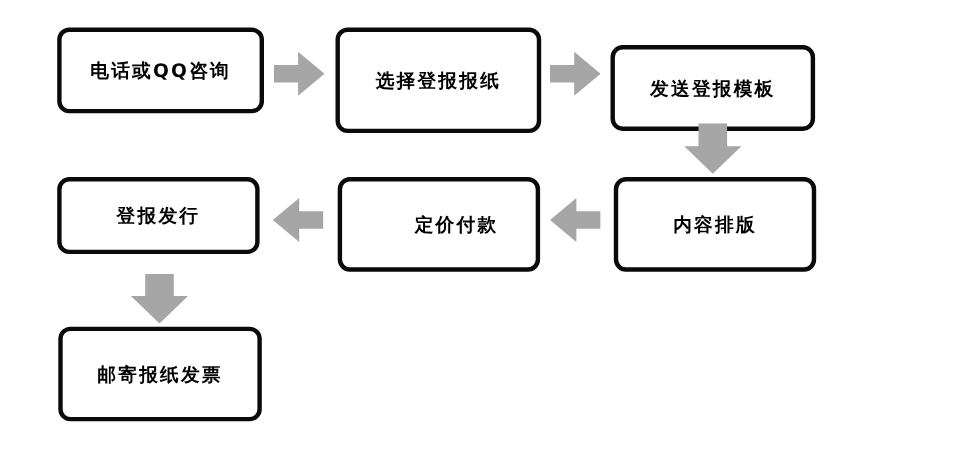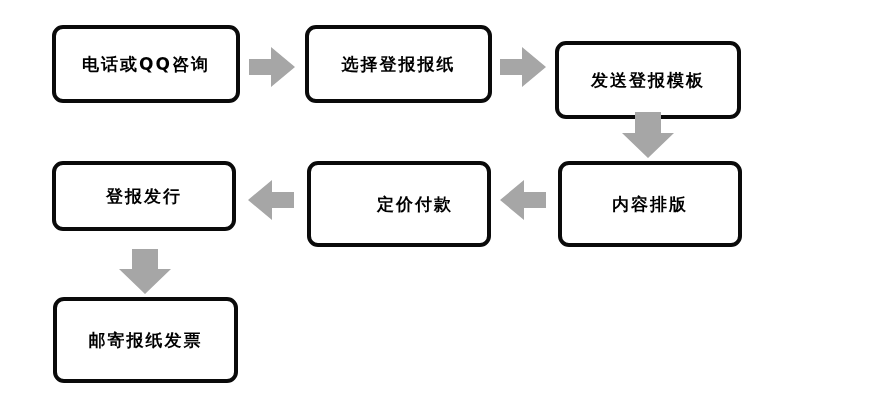--- a/index.html
+++ b/index.html
@@ -31,21 +31,21 @@
     color: #000000;
     letter-spacing: 2px;
     white-space: nowrap;
     text-align: right;
   }
   .arrow {
     position: absolute;
   }
   
   #n1 { left: 52px;  top: 25px;  width: 188px; height: 78px; }
-  #n2 { left: 305px; top: 25px;  width: 187px; height: 78px; }
+  #n2 { left: 305px; top: 25px;  width: 187px; height: 96px; }
   #n3 { left: 555px; top: 41px;  width: 186px; height: 78px; }
   
   #n6 { left: 52px;  top: 161px; width: 184px; height: 70px; }
   #n5 { left: 307px; top: 161px; width: 184px; height: 86px; padding-left: 32px; }
   #n4 { left: 558px; top: 161px; width: 184px; height: 86px; }
   
   #n7 { left: 53px;  top: 297px; width: 185px; height: 86px; }
   
   #a1 { left: 249px; top: 47px;  }
   #a2 { left: 500px; top: 47px;  }

